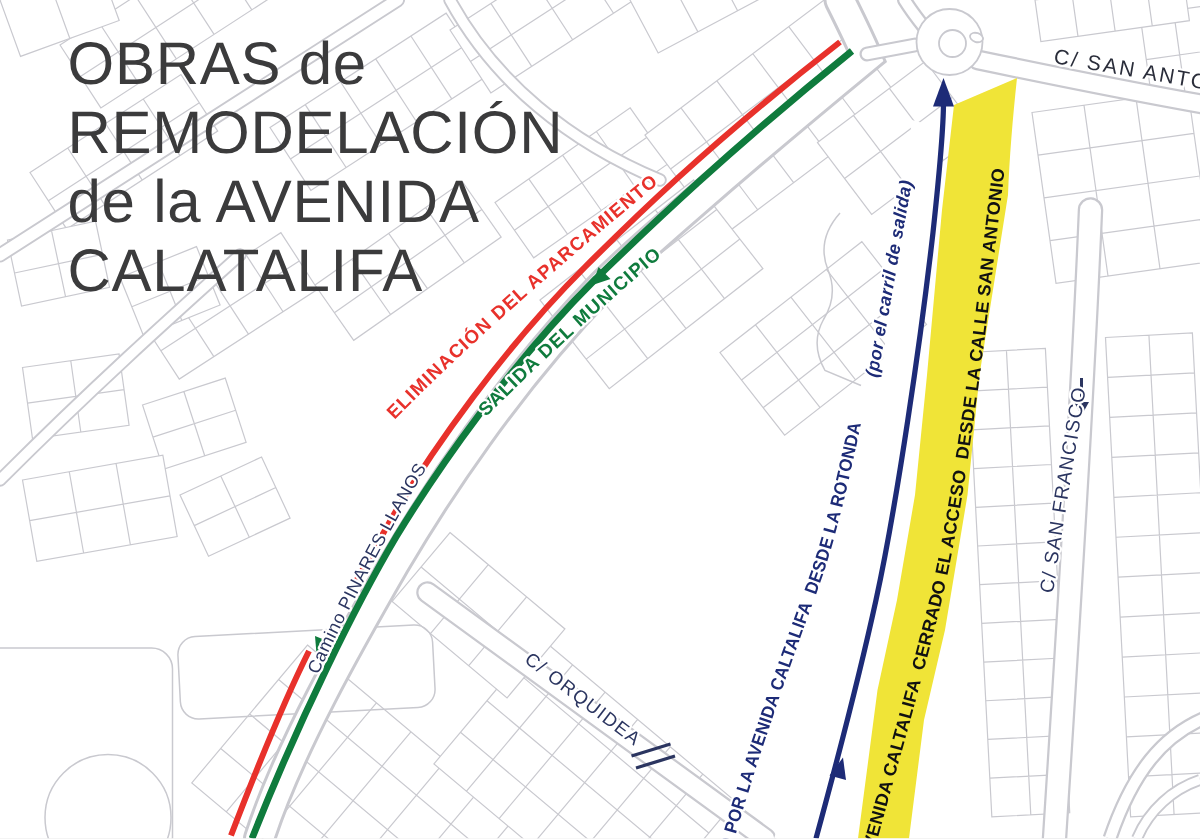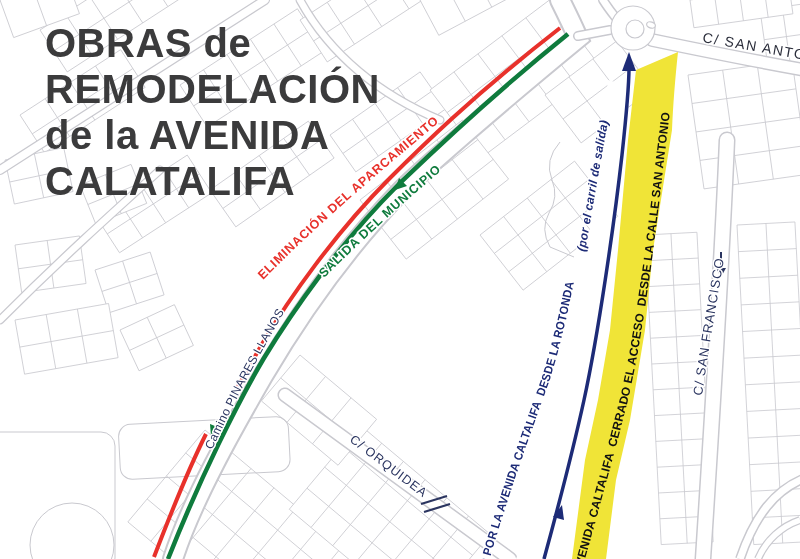--- a/index.html
+++ b/index.html
@@ -3,21 +3,21 @@
 <meta charset="utf-8">
 <style>
   html,body{margin:0;padding:0;background:#e9e9e9;}
   .stage{
     position:relative;width:800px;height:559px;overflow:hidden;background:#ffffff;
     font-family:"Liberation Sans",sans-serif;
   }
   .stage svg{position:absolute;left:0;top:0;}
   .poster-title{
     position:absolute;left:45px;top:20px;
-    font-weight:bold;font-size:40px;line-height:46px;letter-spacing:.5px;
+    font-weight:normal;font-size:40px;line-height:46px;letter-spacing:.5px;
     color:#3B3B3C;white-space:pre-line;z-index:5;
   }
   text{font-family:"Liberation Sans",sans-serif;}
   .halo{paint-order:stroke;stroke:#ffffff;stroke-width:3px;stroke-linejoin:round;}
   .street-label{font-size:12.5px;letter-spacing:1px;fill:#2B3560;}
   .route-text{font-size:12px;font-weight:bold;letter-spacing:.2px;}
 </style>
 </head>
 <body>
 

